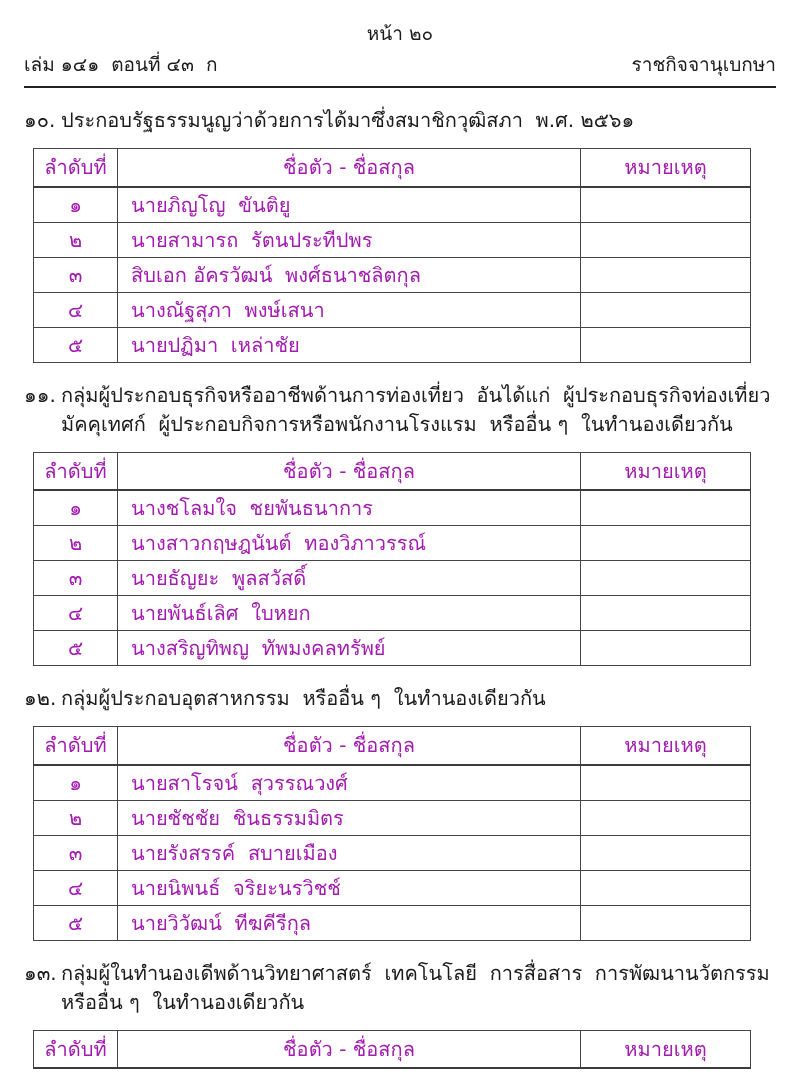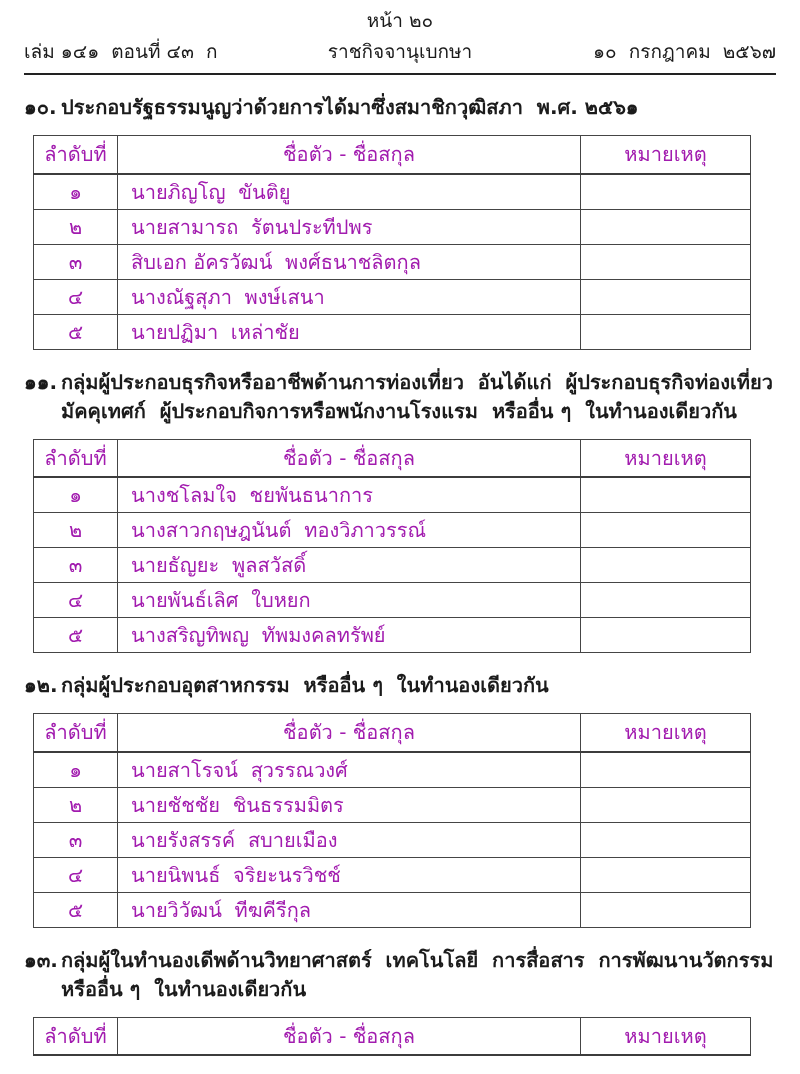--- a/index.html
+++ b/index.html
@@ -1,34 +1,34 @@
 <!DOCTYPE html>
 <html><head>
 <meta charset="utf-8">
 <style>
   html, body { margin:0; padding:0; background:#ffffff; }
   body { width:800px; height:1074px; overflow:hidden; }
   .page {
     width:800px; height:887px; box-sizing:border-box;
     background:#ffffff; color:#1b1b1b;
     font-family:"DejaVu Sans", "Liberation Sans", sans-serif;
-    padding-top:8px; position:relative;
+    padding-top:8px; position:relative;margin-top:13px;
   }
   .page-no { text-align:center; font-size:19px; line-height:24px; white-space:pre; }
   .masthead {
     display:flex; align-items:baseline; padding:0 24px; margin-top:7px;
     font-size:19px; line-height:24px;
   }
   .masthead .left  { flex:1; text-align:left;  white-space:pre; }
   .masthead .mid   { flex:0 0 auto; text-align:center; white-space:pre; }
   .masthead .right { flex:1; text-align:right; white-space:pre; }
   .rule { border:none; border-top:2px solid #222; margin:10px 24px 0 24px; height:0; }
 
   .group { margin-top:18px; }
-  .para { display:flex; padding:0 24px; font-size:20px; line-height:29px;font-weight:bold; }
+  .para { display:flex; padding:0 24px; font-size:20px; line-height:29px; }
   .num { flex:none; width:37px; white-space:pre; }
   .ptext { flex:1; }
   .ptext div { white-space:pre-wrap; }
 
   table.roster {
     border-collapse:collapse; table-layout:fixed;
     width:717px; margin:13px 0 0 33px;
     font-size:20px; color:#a21caf;
   }
   table.roster th, table.roster td {
@@ -45,21 +45,20 @@
 </head>
 <body>
 
 <div class="page">
 
   <div class="page-no">หน้า ๒๐</div>
 
   <div class="masthead">
     <span class="left">เล่ม ๑๔๑  ตอนที่ ๔๓  ก</span>
     <span class="mid">ราชกิจจานุเบกษา</span>
-    <span class="right">๑๐  กรกฎาคม  ๒๕๖๗</span>
   </div>
 
   <hr class="rule">
 
   <div class="group">
     <div class="para">
       <span class="num">๑๐.</span>
       <span class="ptext">
         <div>ประกอบรัฐธรรมนูญว่าด้วยการได้มาซึ่งสมาชิกวุฒิสภา  พ.ศ. ๒๕๖๑</div>
       </span>

